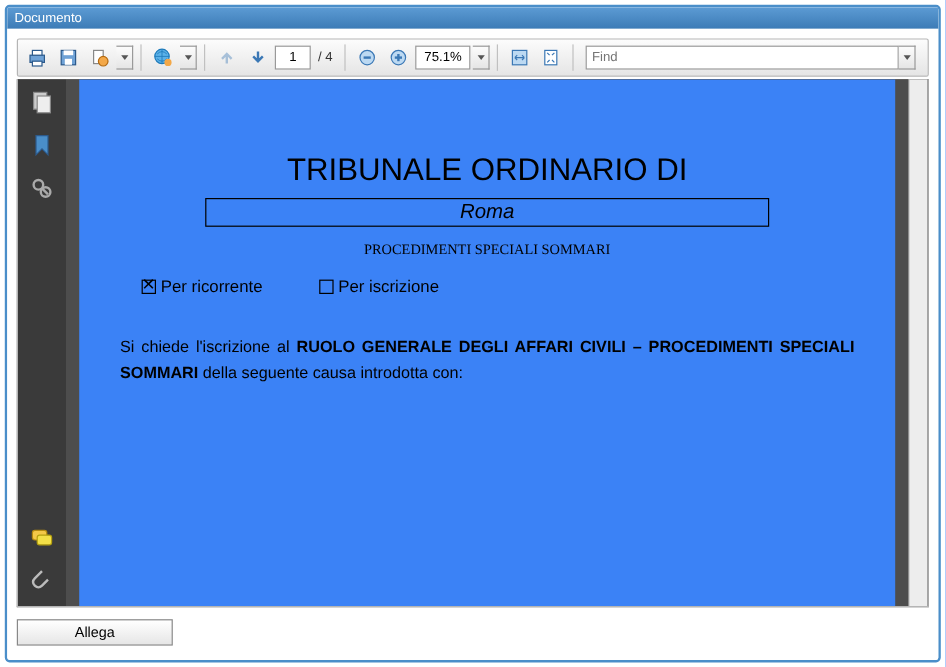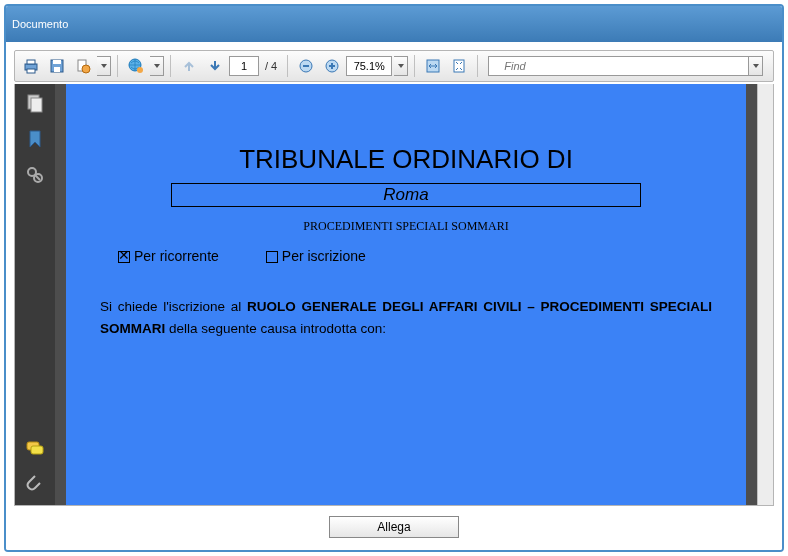--- a/index.html
+++ b/index.html
@@ -17,21 +17,21 @@
     background: #fff;
     display: flex;
     flex-direction: column;
     overflow: hidden;
   }
   .titlebar {
     background: linear-gradient(#5c9bd4, #3c7bb6);
     color: #fff;
     padding: 2px 6px;
     font-size: 11px;
-    height: 36px;
+    height: 18px;
     display: flex;
     align-items: center;
   }
   .inner {
     flex: 1;
     display: flex;
     flex-direction: column;
     padding: 8px;
     background: #fff;
   }
@@ -93,23 +93,22 @@
   .findbox {
     flex: 1;
     display: flex;
     margin-left: 4px;
     margin-right: 6px;
   }
   .findinput {
     flex: 1;
     height: 20px;
     border: 1px solid #999;
-    padding: 0 15px;
-    font-size: 11px;
-    font-style: italic;
+    padding: 0 4px;
+    font-size: 11px;
     color: #777;
     background: #fff;
   }
   .viewer {
     flex: 1;
     display: flex;
     border: 1px solid #b5b5b5;
     border-top: none;
     background: #555;
     overflow: hidden;
@@ -163,21 +162,21 @@
   .page .body { font-size: 13.5px; font-family: Arial, sans-serif; text-align: justify; line-height:1.6;}
   .page .body b { font-weight: bold; }
   .scrollbar-v {
     width: 16px;
     background: #ededed;
     border-left: 1px solid #c0c0c0;
   }
   .footer {
     padding: 10px 0 4px 0;
     display: flex;
-    justify-content: center;
+    justify-content: flex-start;
     gap: 28px;
   }
   .footer .btn {
     width: 130px;
     height: 22px;
     border: 1px solid #888;
     background: linear-gradient(#fff,#e6e6e6);
     font-size: 12px;
     cursor: pointer;
   }

